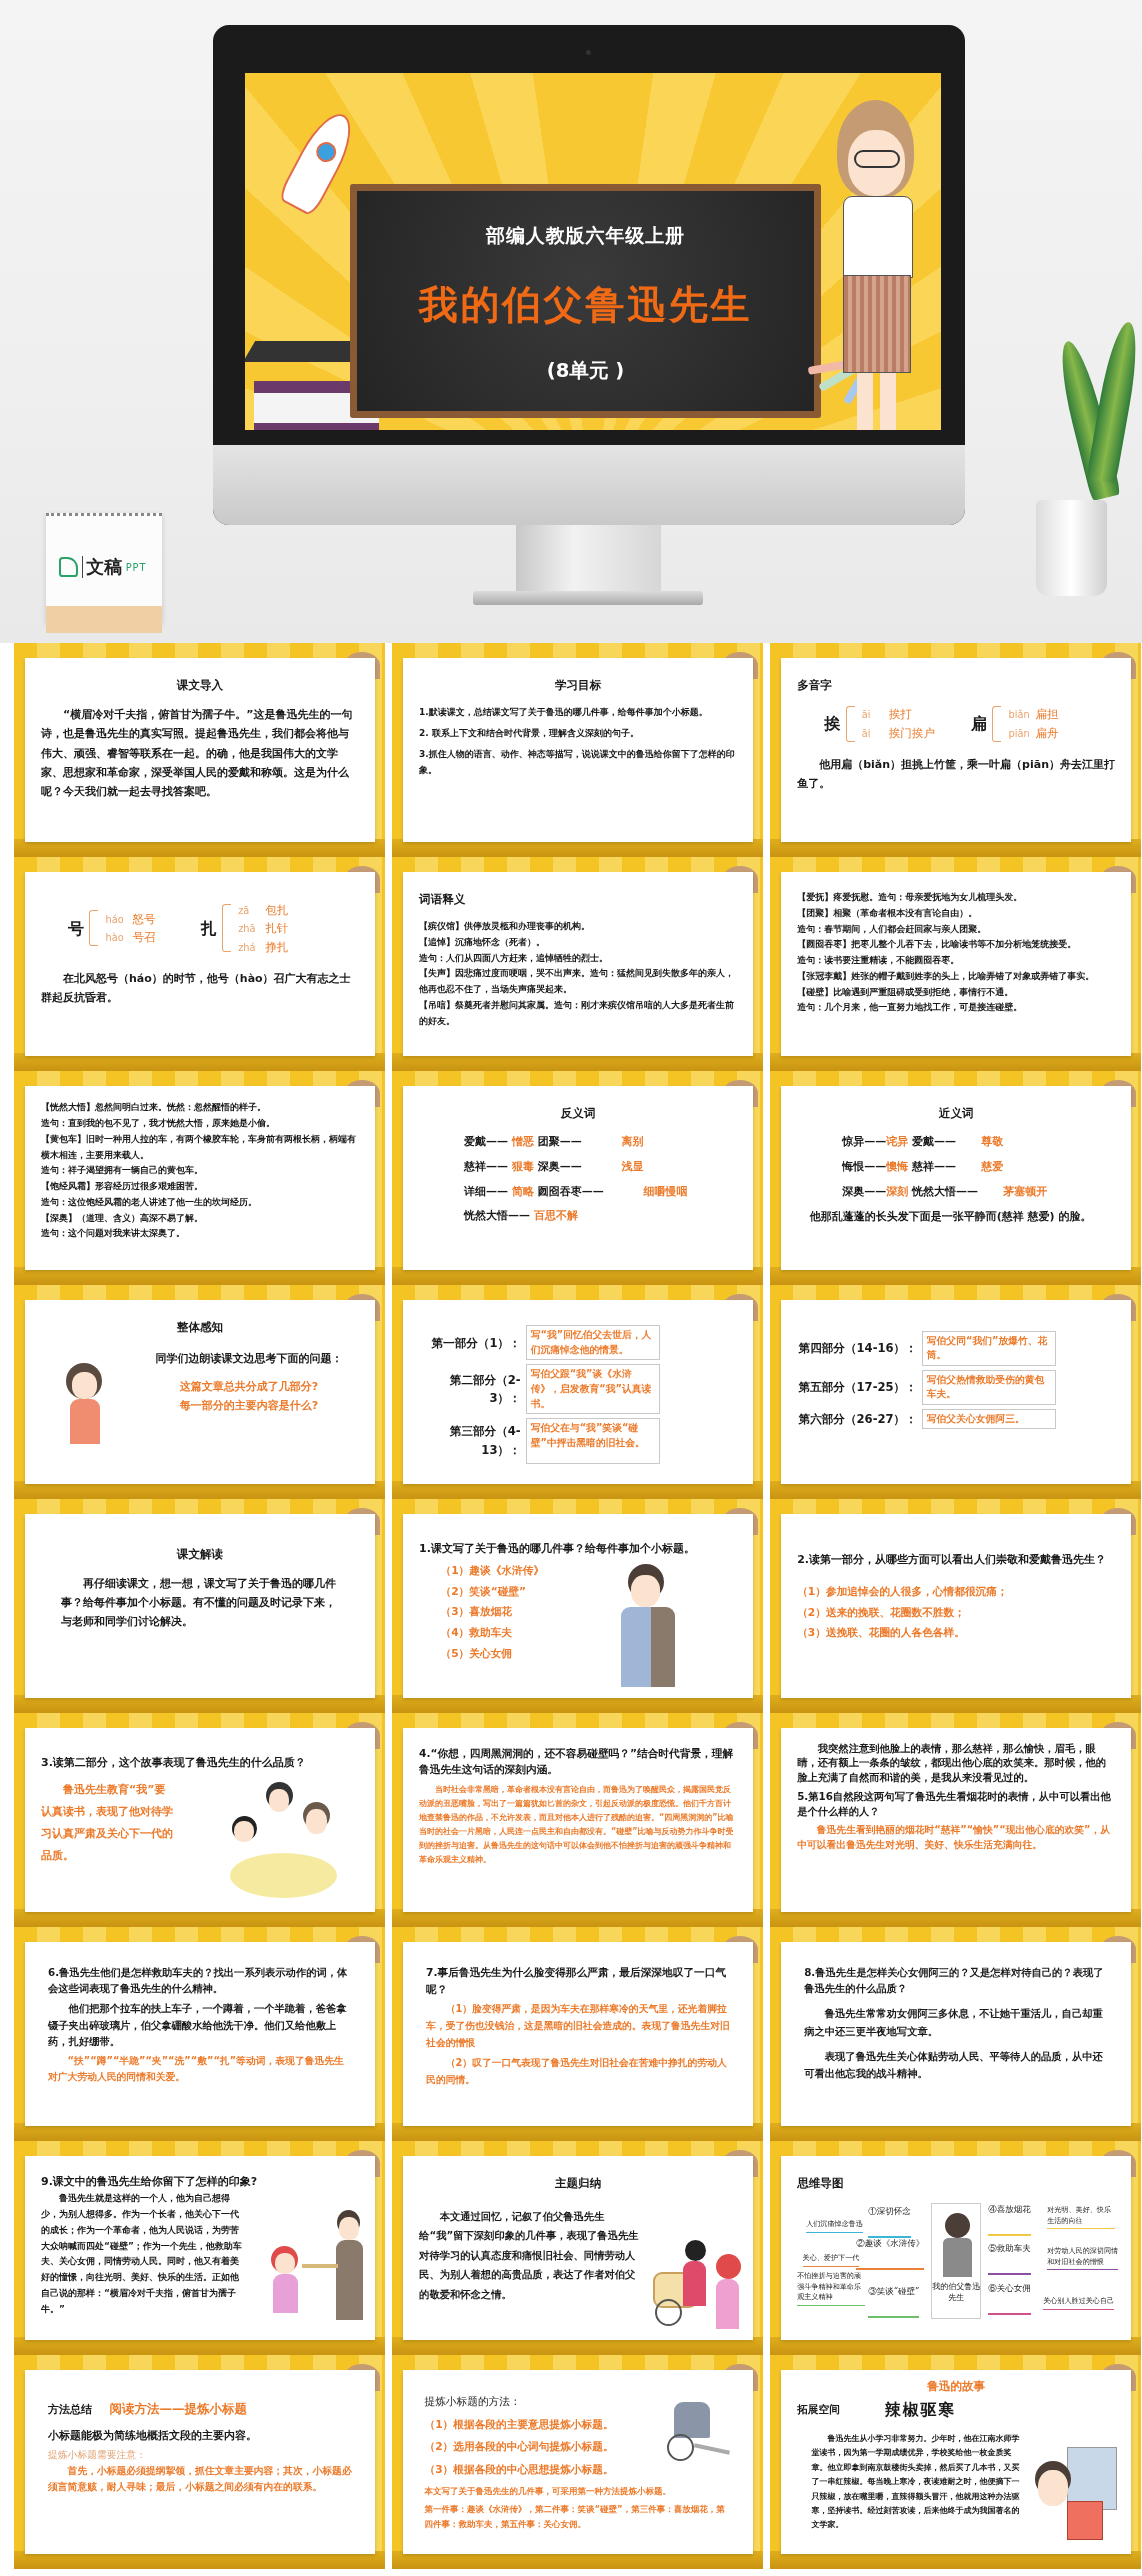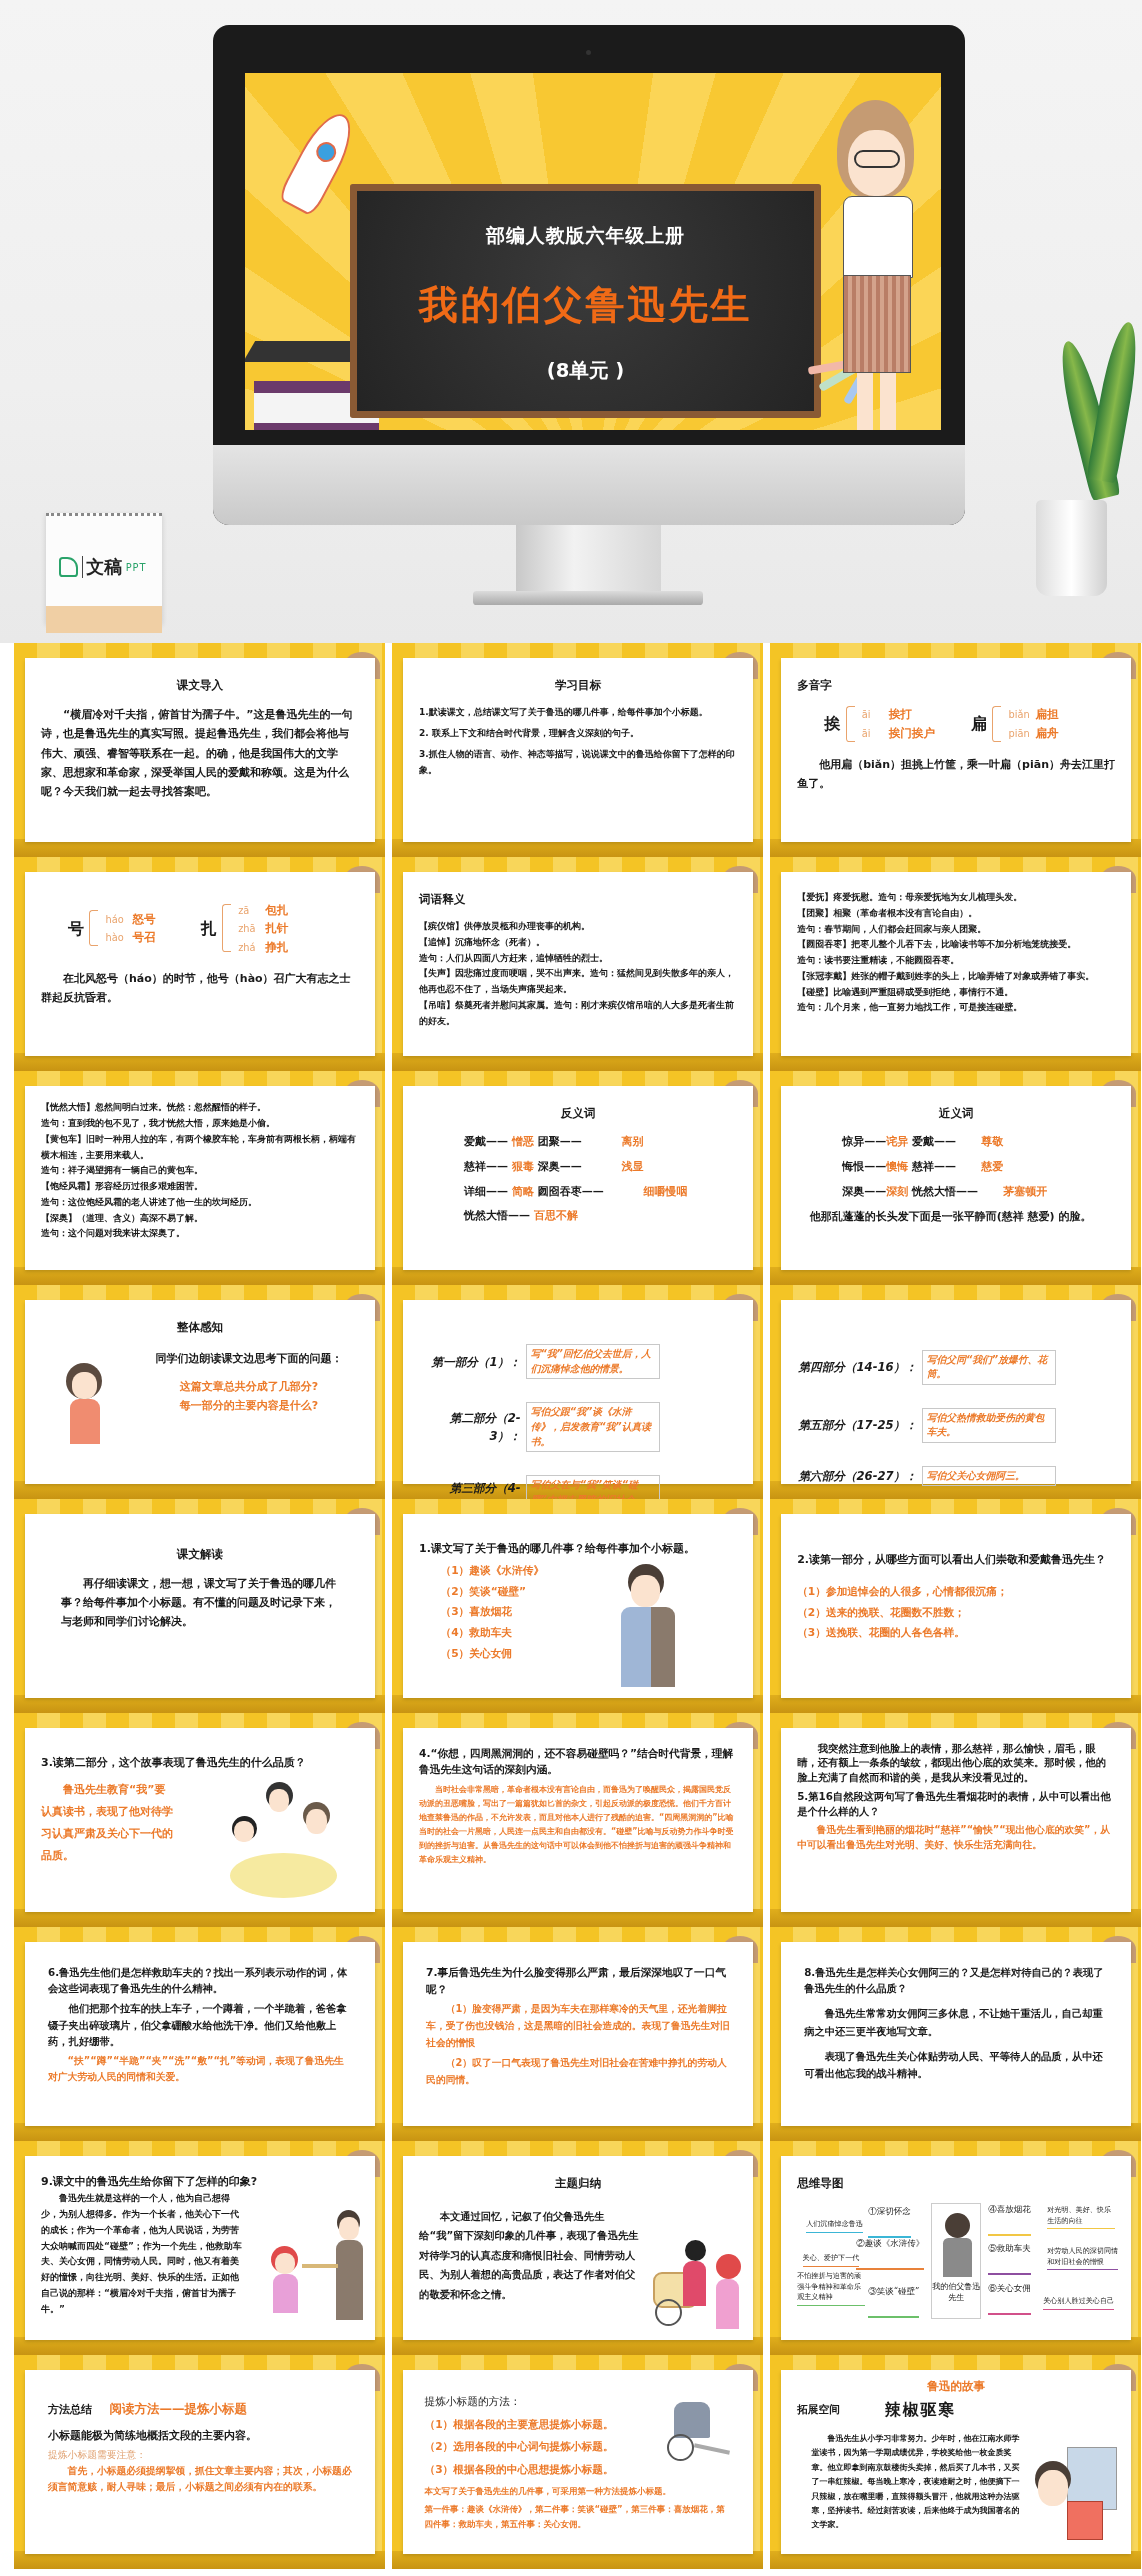--- a/index.html
+++ b/index.html
@@ -57,23 +57,23 @@
   .card-title { font-weight: bold; font-size: 11.6px; text-align: center; margin: 5.4px 0 10.7px; }
   .card-title.left { text-align: left; }
   .p { font-weight: bold; font-size: 11px; line-height: 1.75; }
   .indent { text-indent: 2em; }
   .orange { color: #ec7a2a; }
   .small { font-size: 9px; line-height: 1.75; font-weight: bold; }
   .row { display: flex; align-items: center; }
   .char-big { font-size: 16px; font-weight: bold; }
   .brace { width: 9px; border: 0.9px solid #e9a36c; border-right: none; border-radius: 3.6px 0 0 3.6px; margin: 0 7.1px 0 5.4px; }
   .py { color: #e9a36c; font-size: 9.8px; width: 27px; display: inline-block; }
-  .wd { color: #ec7a2a; font-weight: bold; font-size: 11.6px; }
+  .wd { color: #ec7a2a; font-weight: normal; font-size: 11.6px; }
   .pair-line { font-size: 11px; font-weight: bold; margin: 7.1px 0; }
-  .part-row { display: flex; align-items: center; margin: 23px 0; font-style: italic; }
+  .part-row { display: flex; align-items: center; margin: 4px 0; }
   .part-label { font-weight: bold; font-size: 11.6px; width: 107px; text-align: right; padding-right: 5.4px; }
   .part-box { border: 0.9px solid #c8c8c8; color: #ec7a2a; font-weight: bold; font-size: 9.8px; line-height: 1.5; padding: 1.8px 3.6px; width: 134px; }
   .list-item { color: #ec7a2a; font-weight: bold; font-size: 10.7px; margin: 3.6px 0 3.6px 21.4px; }
   .figure { position: absolute; z-index: 3; }
   .person-head { position: absolute; border-radius: 50%; background: #5b4a3f; }
   .person-face { position: absolute; border-radius: 45%; background: #fbe3cf; }
   .person-coat { position: absolute; border-radius: 9px 9px 0 0; }
 
   .mindmap { position: relative; width: 100%; height: 125px; margin-top: 7.1px; }
   .mm-center { position: absolute; left: 134px; top: 0; width: 50px; height: 116px; border: 0.9px solid #ccc; text-align: center; font-size: 8px; font-family: "DejaVu Serif", serif; padding-top: 77px; line-height: 1.4; }

